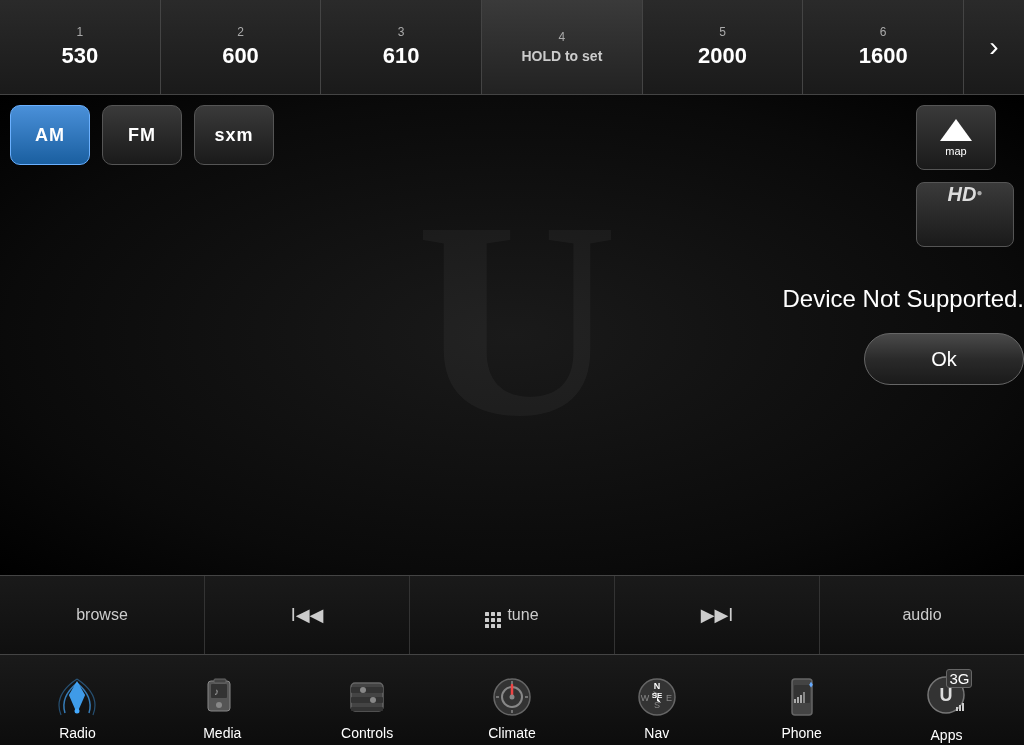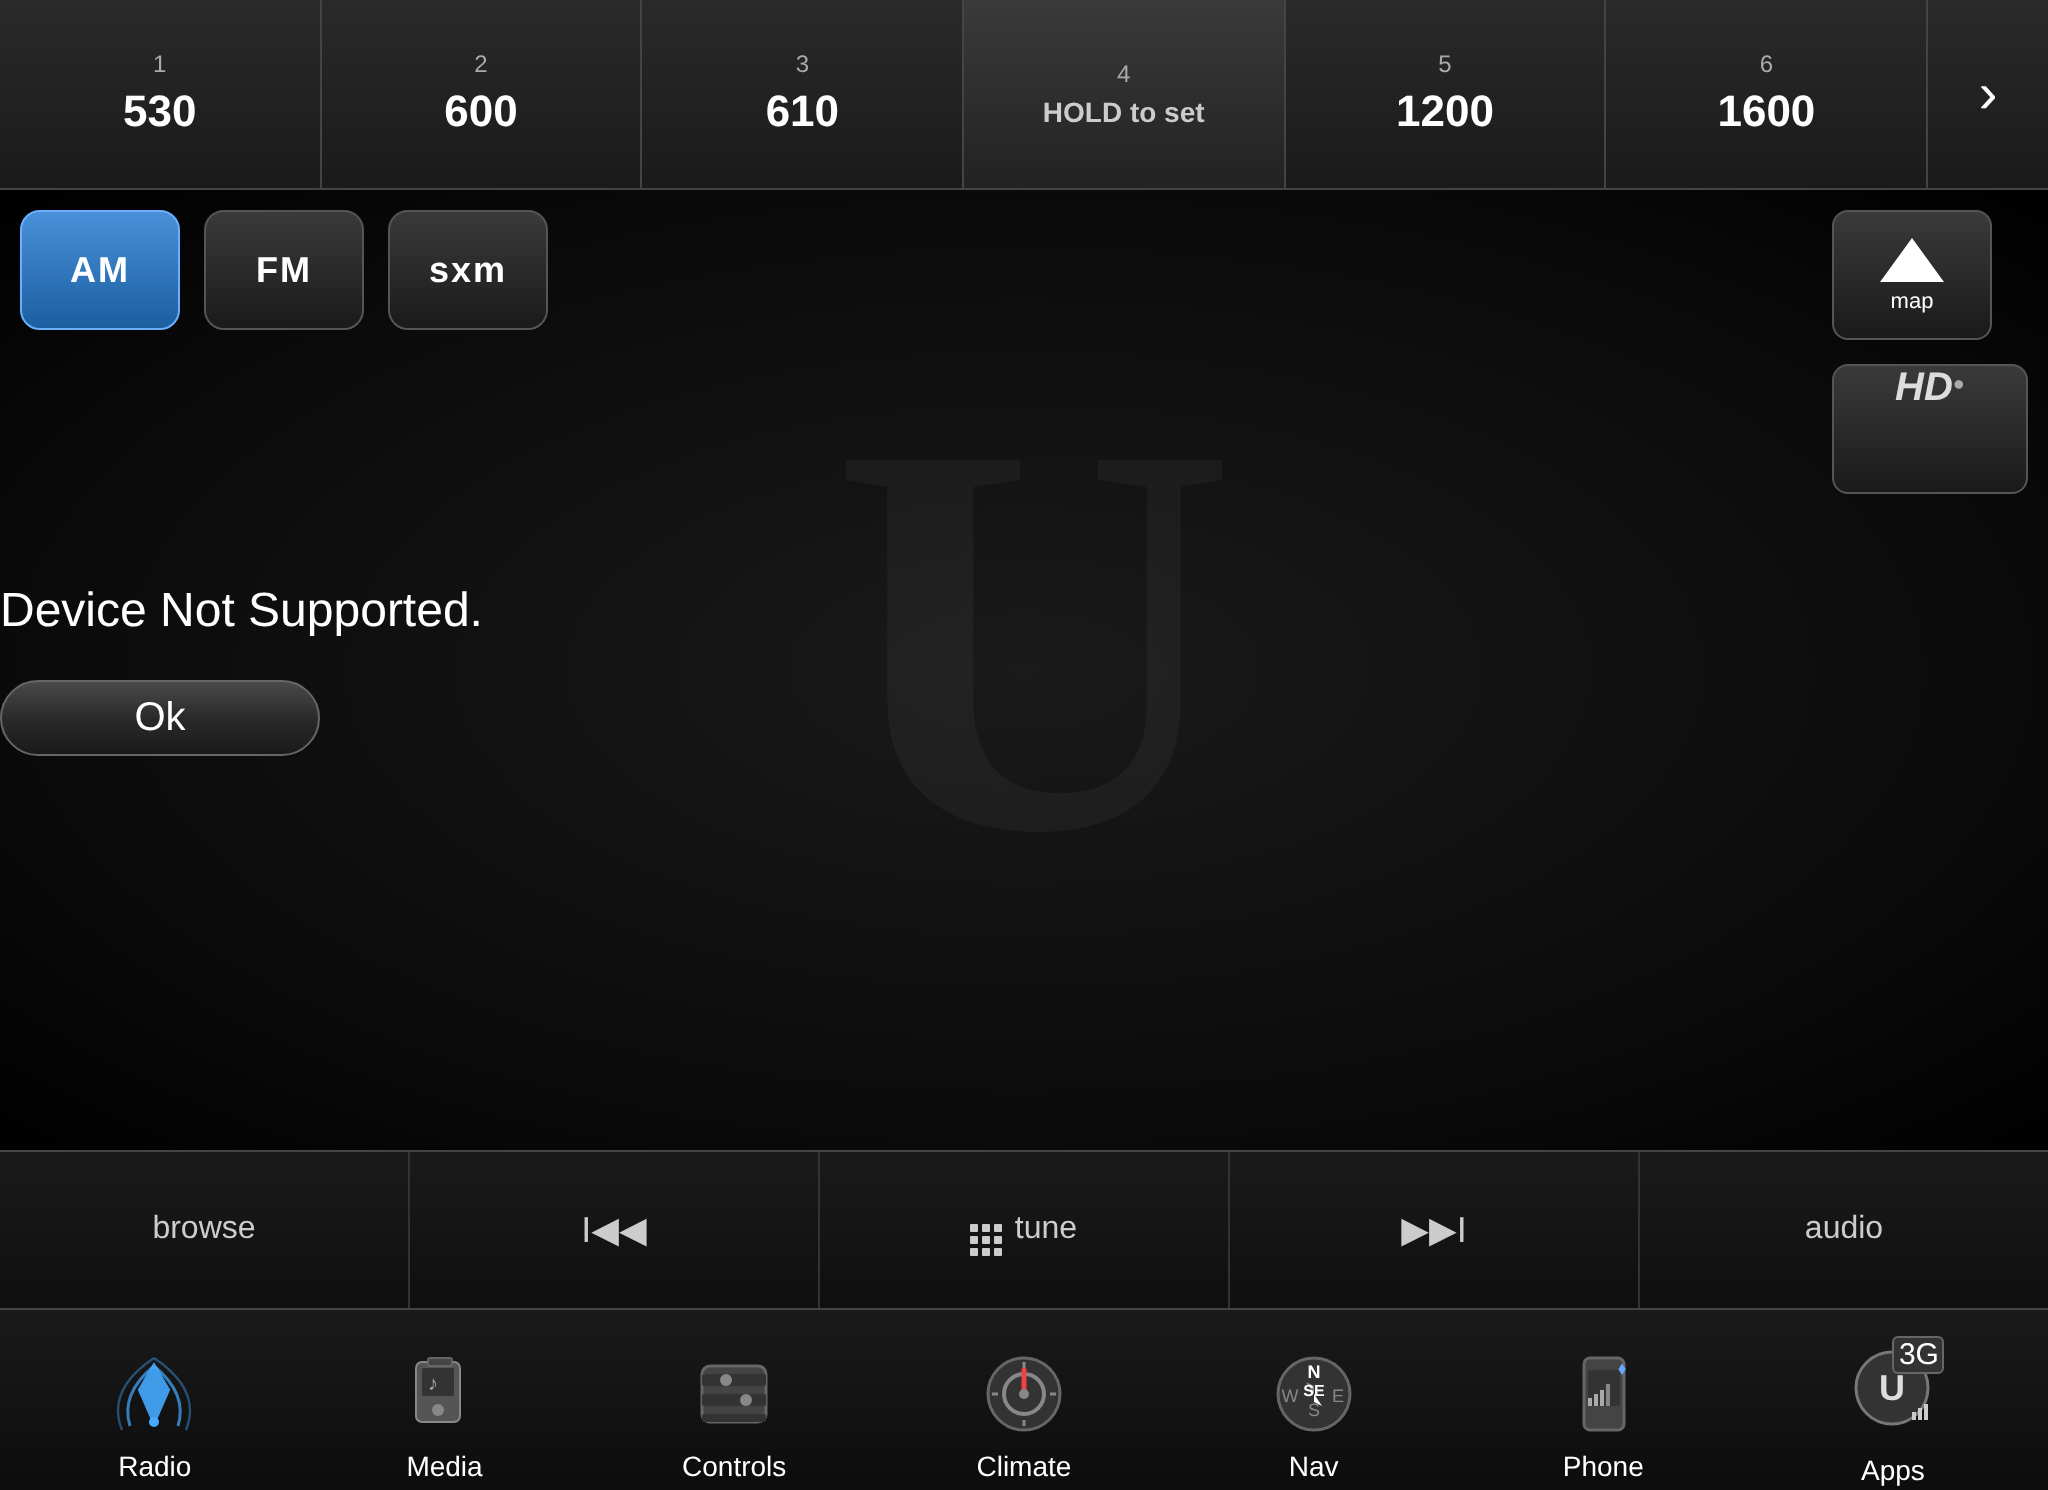--- a/index.html
+++ b/index.html
@@ -172,35 +172,35 @@
       align-items: flex-start;
       justify-content: center;
     }
 
     
     #dialog-overlay {
       position: absolute;
       top: 0; left: 0; right: 0; bottom: 0;
       display: flex;
       flex-direction: column;
-      align-items: flex-start;
+      align-items: flex-end;
       justify-content: center;
       gap: 20px;
     }
 
     #dialog-message {
       color: #fff;
       font-size: 24px;
       font-weight: normal;
       text-align: center;
     }
 
     #dialog-ok-btn {
       width: 160px;
-      height: 38px;
+      height: 52px;
       border-radius: 26px;
       border: 1px solid #666;
       background: linear-gradient(180deg, #4a4a4a 0%, #2a2a2a 50%, #1a1a1a 100%);
       color: #fff;
       font-size: 20px;
       cursor: pointer;
       display: flex;
       align-items: center;
       justify-content: center;
     }
@@ -299,21 +299,21 @@
   <div class="preset-item">
     <span class="preset-num">3</span>
     <span class="preset-freq">610</span>
   </div>
   <div class="preset-item hold-set active">
     <span class="preset-num">4</span>
     <span class="preset-freq">HOLD to set</span>
   </div>
   <div class="preset-item">
     <span class="preset-num">5</span>
-    <span class="preset-freq">1200</span>
+    <span class="preset-freq">2000</span>
   </div>
   <div class="preset-item">
     <span class="preset-num">6</span>
     <span class="preset-freq">1600</span>
   </div>
   <div class="preset-item">
     <span class="preset-next">›</span>
   </div>
 </div>
 

